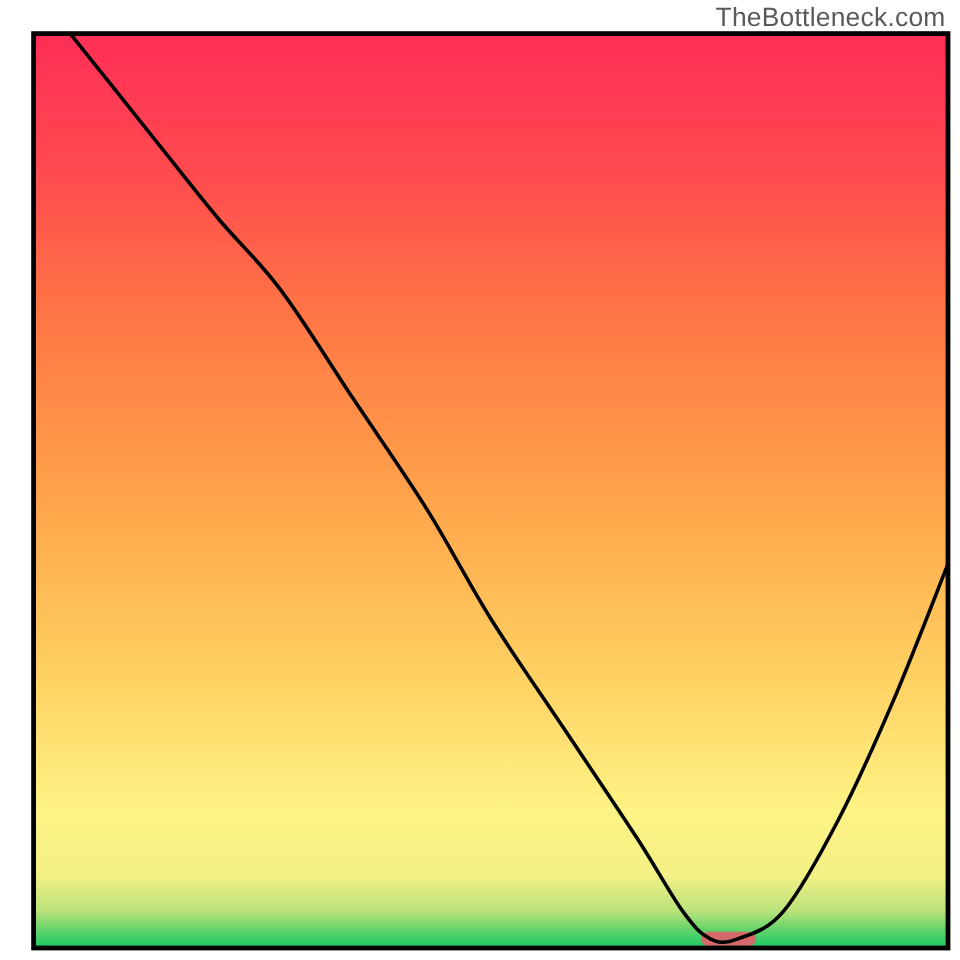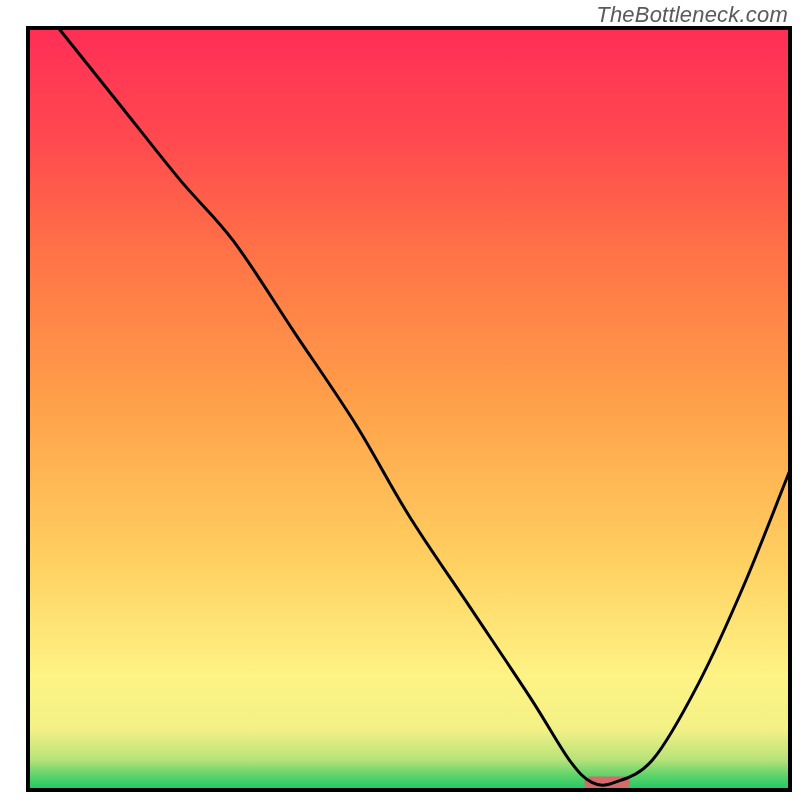--- a/index.html
+++ b/index.html
@@ -5,21 +5,20 @@
   body {
     margin: 0;
     padding: 0;
     background: #fff;
     font-family: Arial, Helvetica, sans-serif;
   }
   .chart-container {
     position: relative;
     width: 800px;
     height: 800px;
-    font-style: italic;
   }
   .watermark {
     position: absolute;
     top: 2px;
     right: 12px;
     font-size: 22px;
     font-weight: 500;
     color: #5a5a5a;
     letter-spacing: 0.2px;
   }

